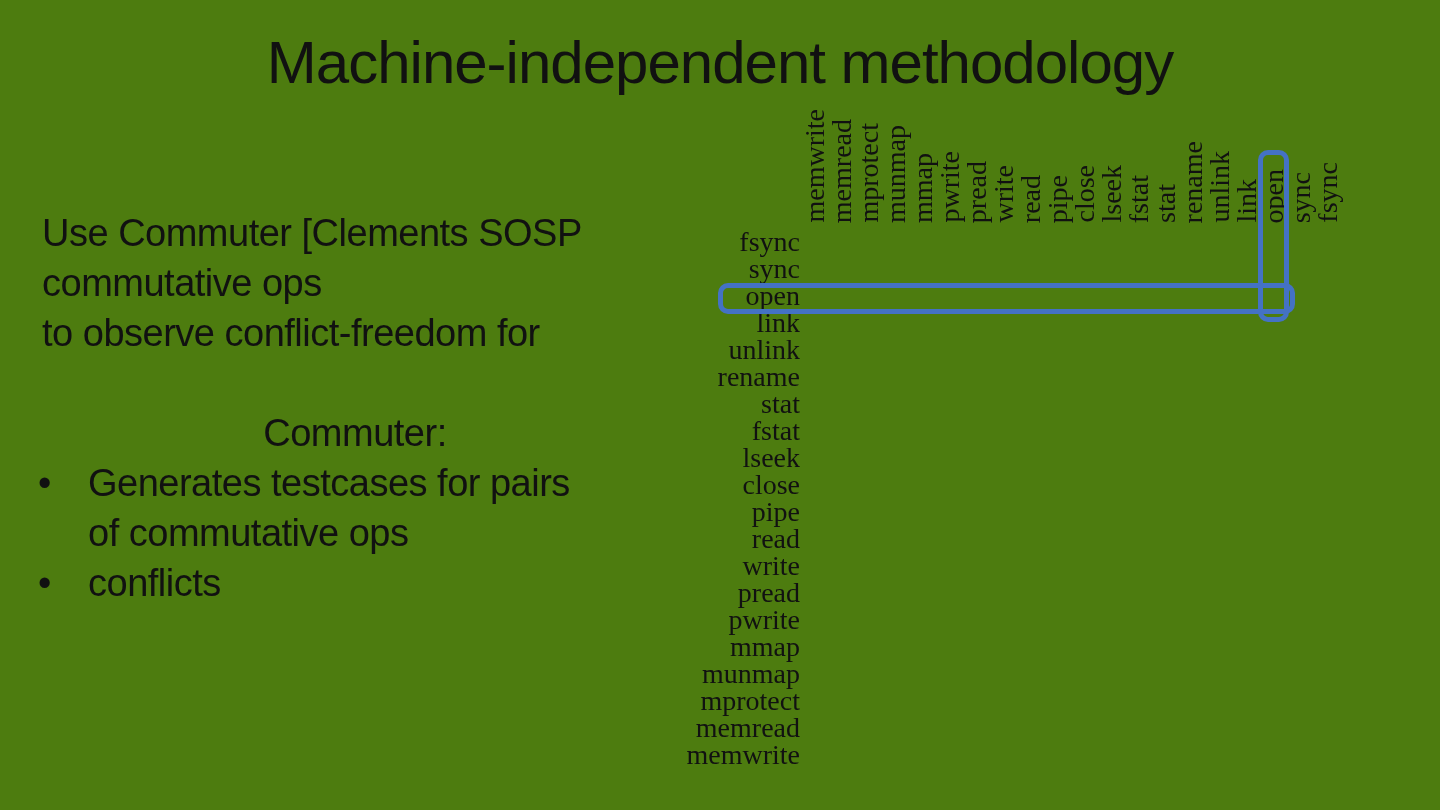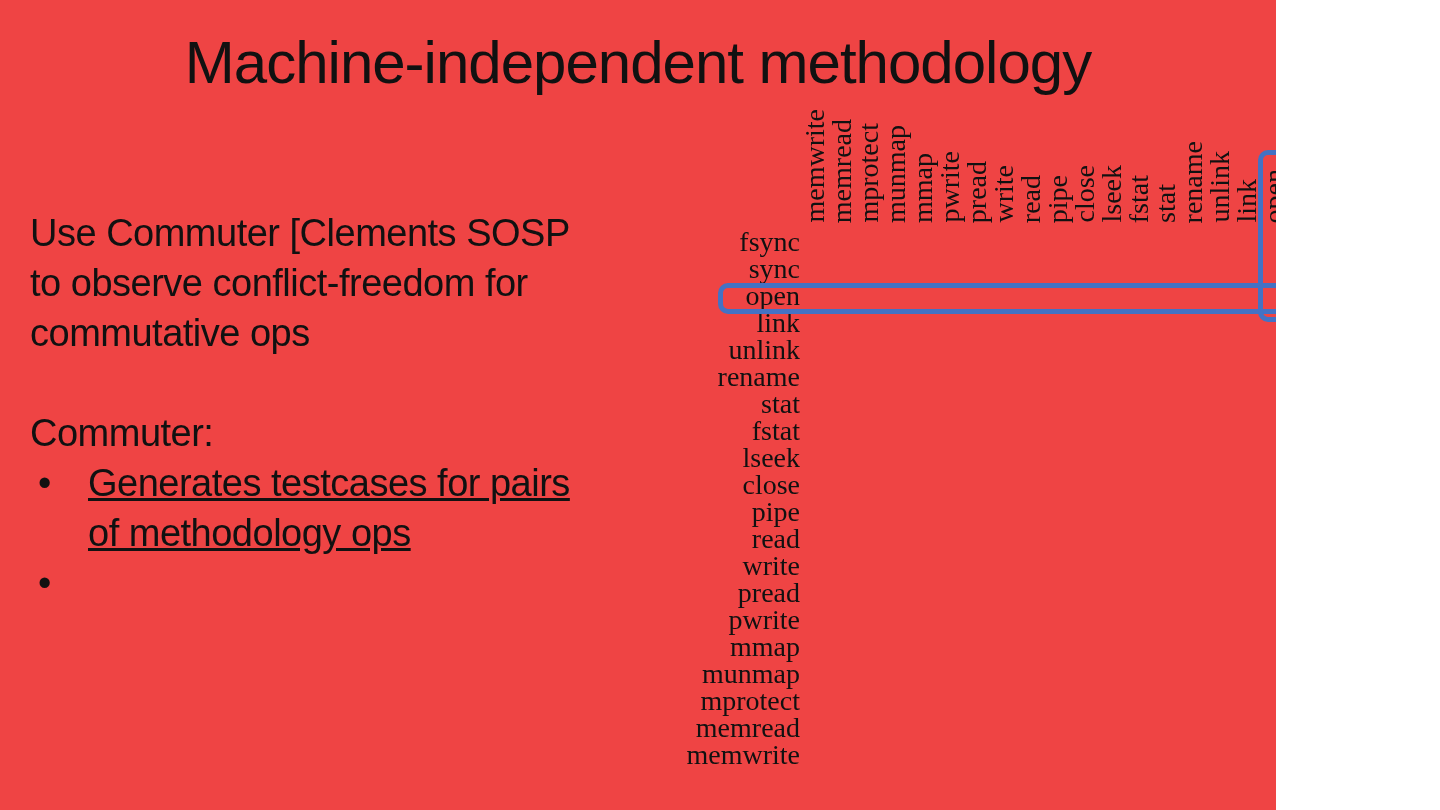--- a/index.html
+++ b/index.html
@@ -1,20 +1,20 @@
 <!DOCTYPE html>
 <html style="--accent: #4472C4;"><head>
 <meta charset="utf-8">
 <style>
   html, body { margin: 0; padding: 0; background: #ffffff; }
   .slide {
     position: relative;
-    width: 1276px;
+    width: 1440px;
     height: 810px;
-    background: #ef4444;
+    background: #4d7c0f;
     overflow: hidden;
     font-family: "Liberation Sans", sans-serif;
     color: #111111;
   }
   .title {
     position: absolute;
     top: 28px;
     left: 0;
     width: 100%;
     text-align: center;
@@ -25,31 +25,31 @@
   }
   .left-panel {
     position: absolute;
     left: 30px;
     top: 208px;
     width: 650px;
     font-size: 38px;
     line-height: 50px;
     letter-spacing: -0.5px;
   }
-  .para-line { height: 50px; white-space: nowrap; }
+  .para-line { height: 50px; white-space: nowrap; margin-left: 12px; }
   .spacer { height: 50px; }
-  .heading-line { height: 50px; }
+  .heading-line { height: 50px; text-align: center; }
   .bullet-item { position: relative; padding-left: 58px; }
   .bullet-marker {
     position: absolute;
     left: 8px;
     top: 0;
     line-height: 50px;
   }
-  .bullet-line { height: 50px; white-space: nowrap; text-decoration: underline; }
+  .bullet-line { height: 50px; white-space: nowrap; }
   .row-labels {
     position: absolute;
     left: 600px;
     top: 228px;
     width: 200px;
     text-align: right;
     font-family: "Liberation Serif", serif;
     font-size: 28px;
     line-height: 27px;
   }
@@ -77,33 +77,34 @@
 </head>
 <body>
 
 <div class="slide">
 
   <div class="title">Machine-independent methodology</div>
 
   <div class="left-panel">
     <div id="intro-paragraph">
         <div class="para-line">Use Commuter [Clements SOSP</div>
+        <div class="para-line">commutative ops</div>
         <div class="para-line">to observe conflict-freedom for</div>
-        <div class="para-line">commutative ops</div>
       </div>
     <div class="spacer"></div>
     <div class="heading-line">Commuter:</div>
     <div id="bullet-list">
         <div class="bullet-item">
           <span class="bullet-marker">•</span>
           <div class="bullet-line">Generates testcases for pairs</div>
-          <div class="bullet-line">of methodology ops</div>
+          <div class="bullet-line">of commutative ops</div>
         </div>
         <div class="bullet-item">
           <span class="bullet-marker">•</span>
+          <div class="bullet-line">conflicts</div>
         </div>
       </div>
   </div>
 
   <div>
     <div class="row-labels" id="row-labels">
         <div class="row-label">fsync</div>
         <div class="row-label">sync</div>
         <div class="row-label">open</div>
         <div class="row-label">link</div>

